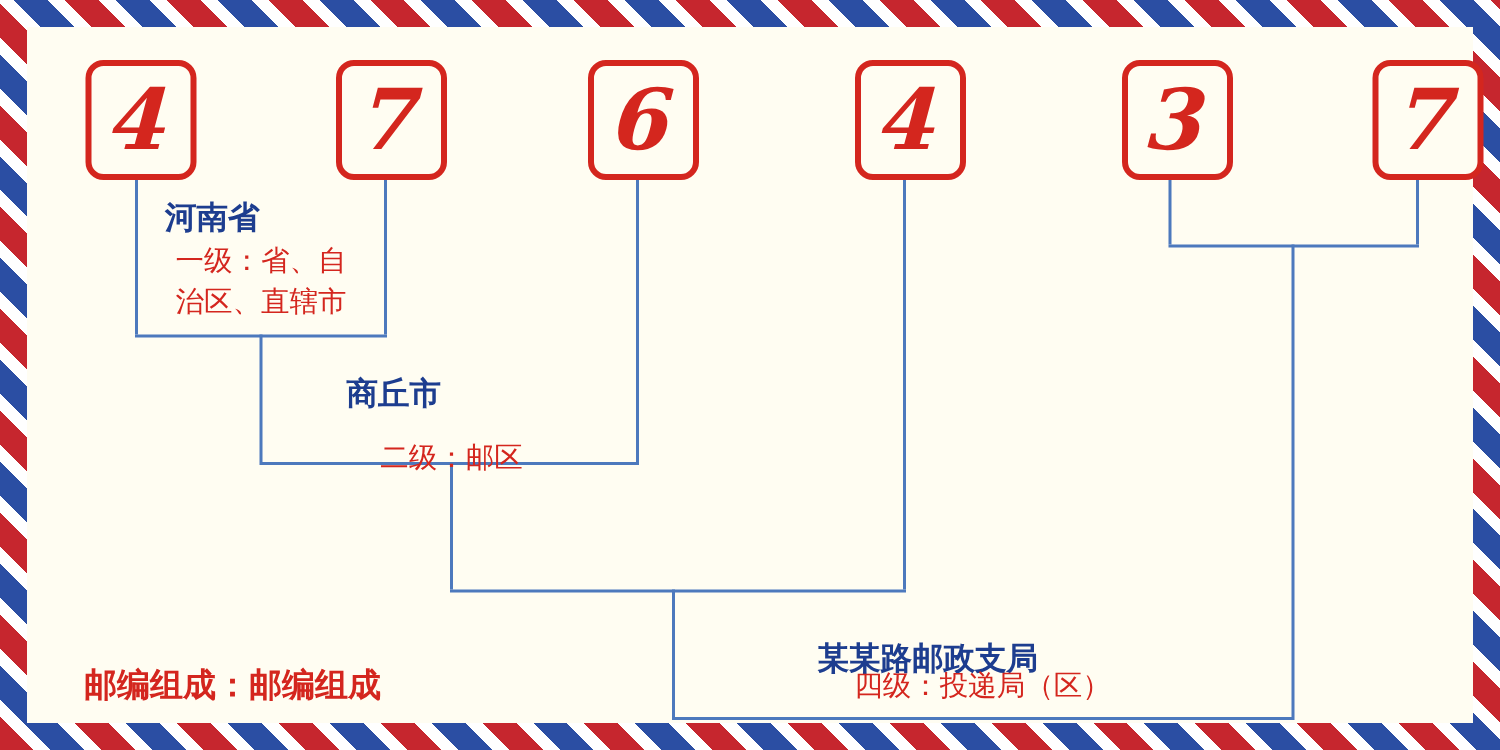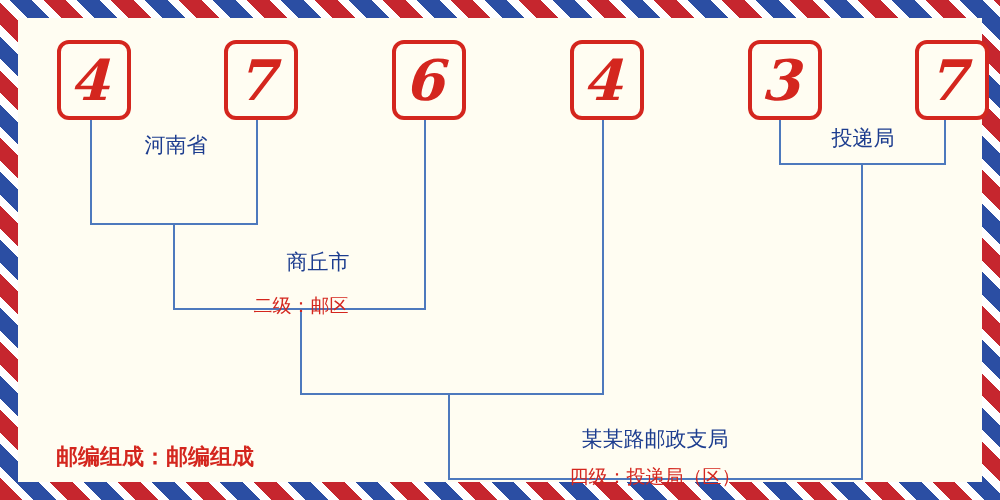--- a/index.html
+++ b/index.html
@@ -45,23 +45,23 @@
     font-size:56px;
     line-height:1;
     transform:skewX(-4deg);
   }
   .hline,.vline{position:absolute;background:var(--line);}
   .hline{height:2px;}
   .vline{width:2px;}
   .lvl-name{
     position:absolute;
     color:var(--blue);
-    font-weight:normal;
+    font-weight:bold;
     font-size:21px;
-    text-align:center;
+    text-align:left;
   }
   .lvl-desc{
     position:absolute;
     color:var(--red);
     font-size:19px;
     text-align:center;
     line-height:1.4;
   }
   .footer-note{
     position:absolute;
@@ -110,26 +110,26 @@
 
     <div class="vline" style="left:430px;top:375px;height:85px;"></div>
     <div class="hline" style="left:430px;top:460px;width:415px;"></div>
     <div class="vline" style="left:843px;top:145px;height:315px;"></div>
 
     <div class="vline" style="left:761px;top:102px;height:43px;"></div>
     <div class="vline" style="left:926px;top:102px;height:43px;"></div>
     <div class="hline" style="left:761px;top:145px;width:167px;"></div>
 
     <div class="lvl-name" style="left:92px;top:113px;width:132px;">河南省</div>
+    <div class="lvl-desc" style="left:92px;top:143px;width:128px;">一级：省、自治区、直辖市</div>
 
-    <div class="lvl-name" style="left:230px;top:230px;width:140px;">商丘市</div>
+    <div class="lvl-name" style="left:213px;top:230px;width:140px;">商丘市</div>
     <div class="lvl-desc" style="left:213px;top:274px;width:140px;">二级：邮区</div>
 
 
     <div class="lvl-name" style="left:527px;top:407px;width:220px;">某某路邮政支局</div>
-    <div class="lvl-desc" style="left:527px;top:426px;width:220px;margin-top:19px;">四级：投递局（区）</div>
+    <div class="lvl-desc" style="left:527px;top:426px;width:220px;">四级：投递局（区）</div>
 
-    <div class="lvl-name" style="left:765px;top:106px;width:160px;">投递局</div>
 
     <div class="footer-note">邮编组成：邮编组成</div>
 
   </div>
 </div>
 
 </body></html>

